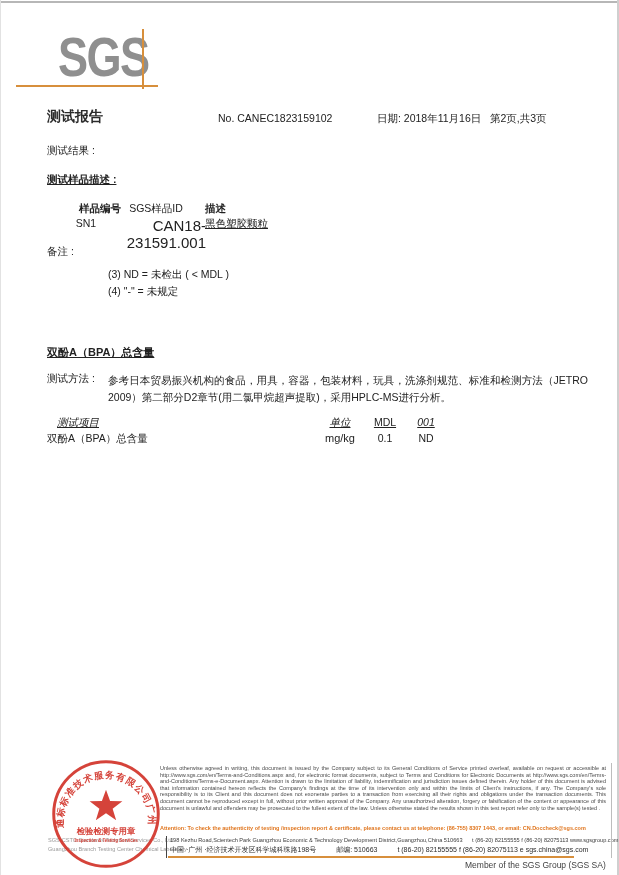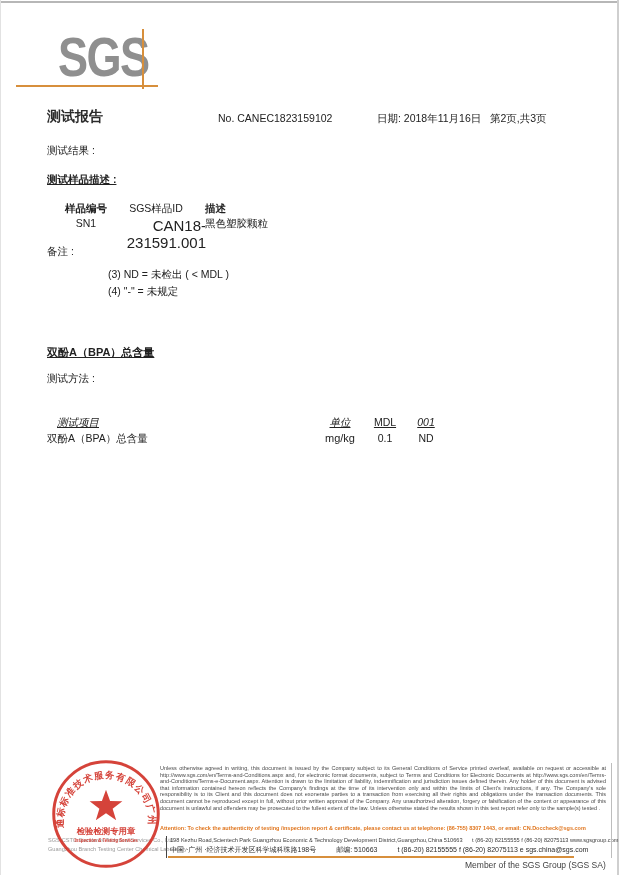--- a/index.html
+++ b/index.html
@@ -17,26 +17,26 @@
 
   .rpt-title{left:47px;top:108px;font-size:14px;font-weight:700;color:#2b2b2b;}
   .rpt-no{left:218px;top:112px;font-size:10.5px;}
   .rpt-date{left:377px;top:112px;font-size:10.5px;}
   .rpt-page{left:490px;top:112px;font-size:10.5px;}
 
   .lbl{font-size:10.5px;color:#222;}
   .results-lbl{left:47px;top:144px;}
   .sampledesc-lbl{left:47px;top:173px;font-weight:700;text-decoration:underline;}
 
-  .st-h1{left:48px;top:202px;width:76px;text-align:center;font-weight:700;font-size:10.5px;}
+  .st-h1{left:62px;top:202px;width:76px;text-align:center;font-weight:700;font-size:10.5px;}
   .st-h2{left:106px;top:202px;width:100px;text-align:center;font-weight:400;font-size:10.5px;}
   .st-h3{left:205px;top:202px;font-weight:700;font-size:10.5px;}
   .st-c1{left:48px;top:217px;width:76px;text-align:center;font-size:10.5px;}
   .st-c2{left:106px;top:217px;width:100px;text-align:right;font-size:15px;}
-  .st-c3{left:205px;top:217px;font-size:10.5px;}
+  .st-c3{left:205px;top:217px;font-size:10.5px;text-decoration:underline;}
 
   .remarks-lbl{left:47px;top:245px;}
   .remarks{left:108px;top:266px;font-size:10.5px;line-height:16.5px;}
 
   .bpa-head{left:47px;top:345px;font-size:11px;font-weight:700;text-decoration:underline;}
   .method-lbl{left:47px;top:372px;}
   .method-text{left:108px;top:372px;width:480px;font-size:10.5px;line-height:17px;text-align:justify;}
 
   .rt-h-item{left:57px;top:416px;font-size:10.5px;font-style:italic;text-decoration:underline;}
   .rt-h-unit{left:320px;top:416px;width:40px;text-align:center;font-size:10.5px;font-style:italic;text-decoration:underline;}
@@ -89,20 +89,21 @@
   <div class="abs st-c3">黑色塑胶颗粒</div>
 
   <div class="abs lbl remarks-lbl">备注 :</div>
   <div class="abs remarks">
     <div>(3) ND = 未检出 ( &lt; MDL )</div>
     <div>(4) "-" = 未规定</div>
   </div>
 
   <div class="abs bpa-head">双酚A（BPA）总含量</div>
   <div class="abs lbl method-lbl">测试方法 :</div>
+  <div class="abs method-text">参考日本贸易振兴机构的食品，用具，容器，包装材料，玩具，洗涤剂规范、标准和检测方法（JETRO 2009）第二部分D2章节(用二氯甲烷超声提取)，采用HPLC-MS进行分析。</div>
 
   <div class="abs rt-h-item">测试项目</div>
   <div class="abs rt-h-unit">单位</div>
   <div class="abs rt-h-mdl">MDL</div>
   <div class="abs rt-h-001">001</div>
   <div class="abs rt-c-item">双酚A（BPA）总含量</div>
   <div class="abs rt-c-unit">mg/kg</div>
   <div class="abs rt-c-mdl">0.1</div>
   <div class="abs rt-c-001">ND</div>
 

